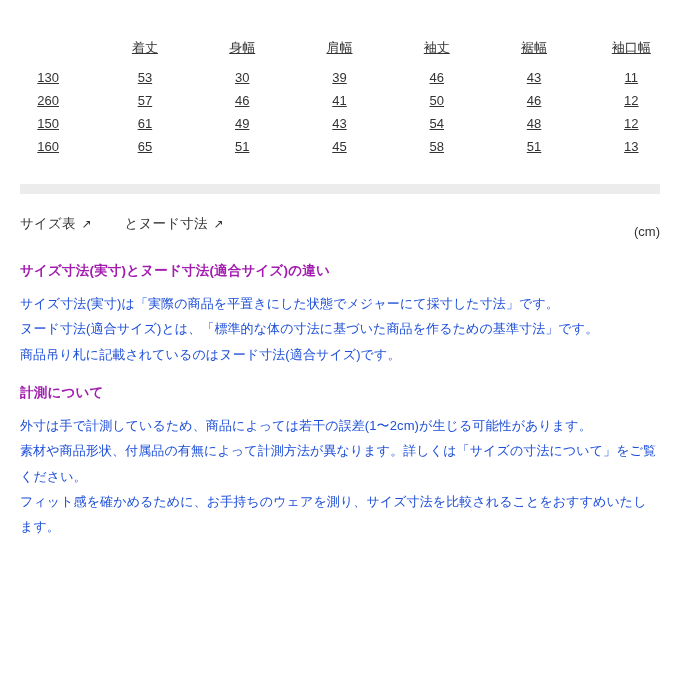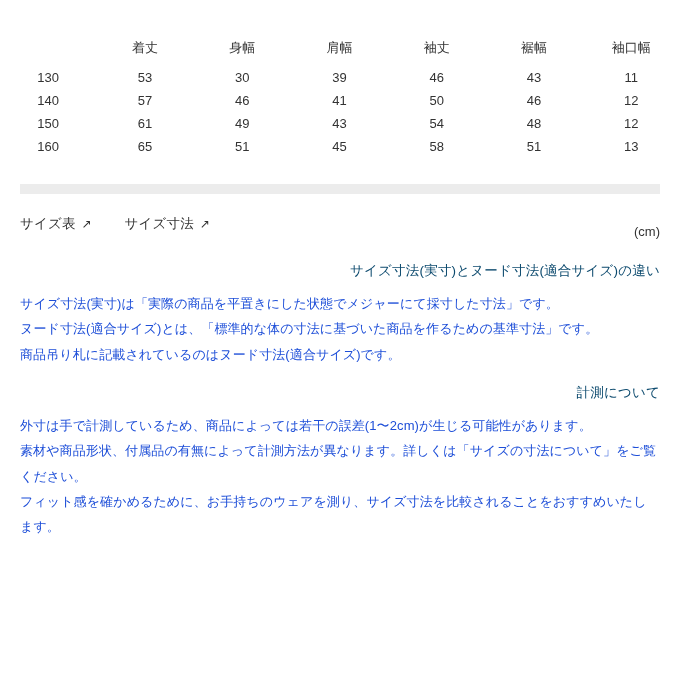--- a/index.html
+++ b/index.html
@@ -34,20 +34,21 @@
     font-size: 13px;
     color: #333333;
   }
   table.size-table th,
   table.size-table td {
     text-align: center;
     font-weight: normal;
     padding: 0;
     height: 24px;
     vertical-align: middle;
+    text-decoration: underline;
   }
   table.size-table thead th {
     font-size: 13px;
     color: #333333;
     padding-bottom: 6px;
   }
   table.size-table tbody td {
     height: 23px;
     font-size: 13px;
   }
@@ -98,25 +99,24 @@
   }
 
   
   .section {
     position: absolute;
     left: 20px;
     width: 640px;
   }
   .section-title {
     font-size: 13.5px;
-    font-weight: normal;
-    color: #0c4a6e;
+    font-weight: bold;
+    color: #a21caf;
     margin-bottom: 11px;
     letter-spacing: 0.2px;
-    text-align: right;
   }
   .para {
     font-size: 13px;
     color: #1d4ed8;
     line-height: 1.95;
     letter-spacing: 0.1px;
   }
   .sec-diff { top: 262px; }
   .sec-meas { top: 384px; }
 </style>
@@ -151,21 +151,21 @@
         <tr>
           <td>130</td>
           <td>53</td>
           <td>30</td>
           <td>39</td>
           <td>46</td>
           <td>43</td>
           <td>11</td>
         </tr>
         <tr>
-          <td>140</td>
+          <td>260</td>
           <td>57</td>
           <td>46</td>
           <td>41</td>
           <td>50</td>
           <td>46</td>
           <td>12</td>
         </tr>
         <tr>
           <td>150</td>
           <td>61</td>
@@ -188,21 +188,21 @@
     </table>
   </div>
 
   <div class="divider"></div>
 
   <div class="links-row">
     <a class="link" href="#">
       <span>サイズ表</span><span class="arrow">↗</span>
     </a>
     <a class="link" href="#">
-      <span>サイズ寸法</span><span class="arrow">↗</span>
+      <span>とヌード寸法</span><span class="arrow">↗</span>
     </a>
     <span class="unit">(cm)</span>
   </div>
 
   <div class="section sec-diff">
     <div class="section-title">サイズ寸法(実寸)とヌード寸法(適合サイズ)の違い</div>
     <div class="para">サイズ寸法(実寸)は「実際の商品を平置きにした状態でメジャーにて採寸した寸法」です。</div>
     <div class="para">ヌード寸法(適合サイズ)とは、「標準的な体の寸法に基づいた商品を作るための基準寸法」です。</div>
     <div class="para">商品吊り札に記載されているのはヌード寸法(適合サイズ)です。</div>
   </div>

